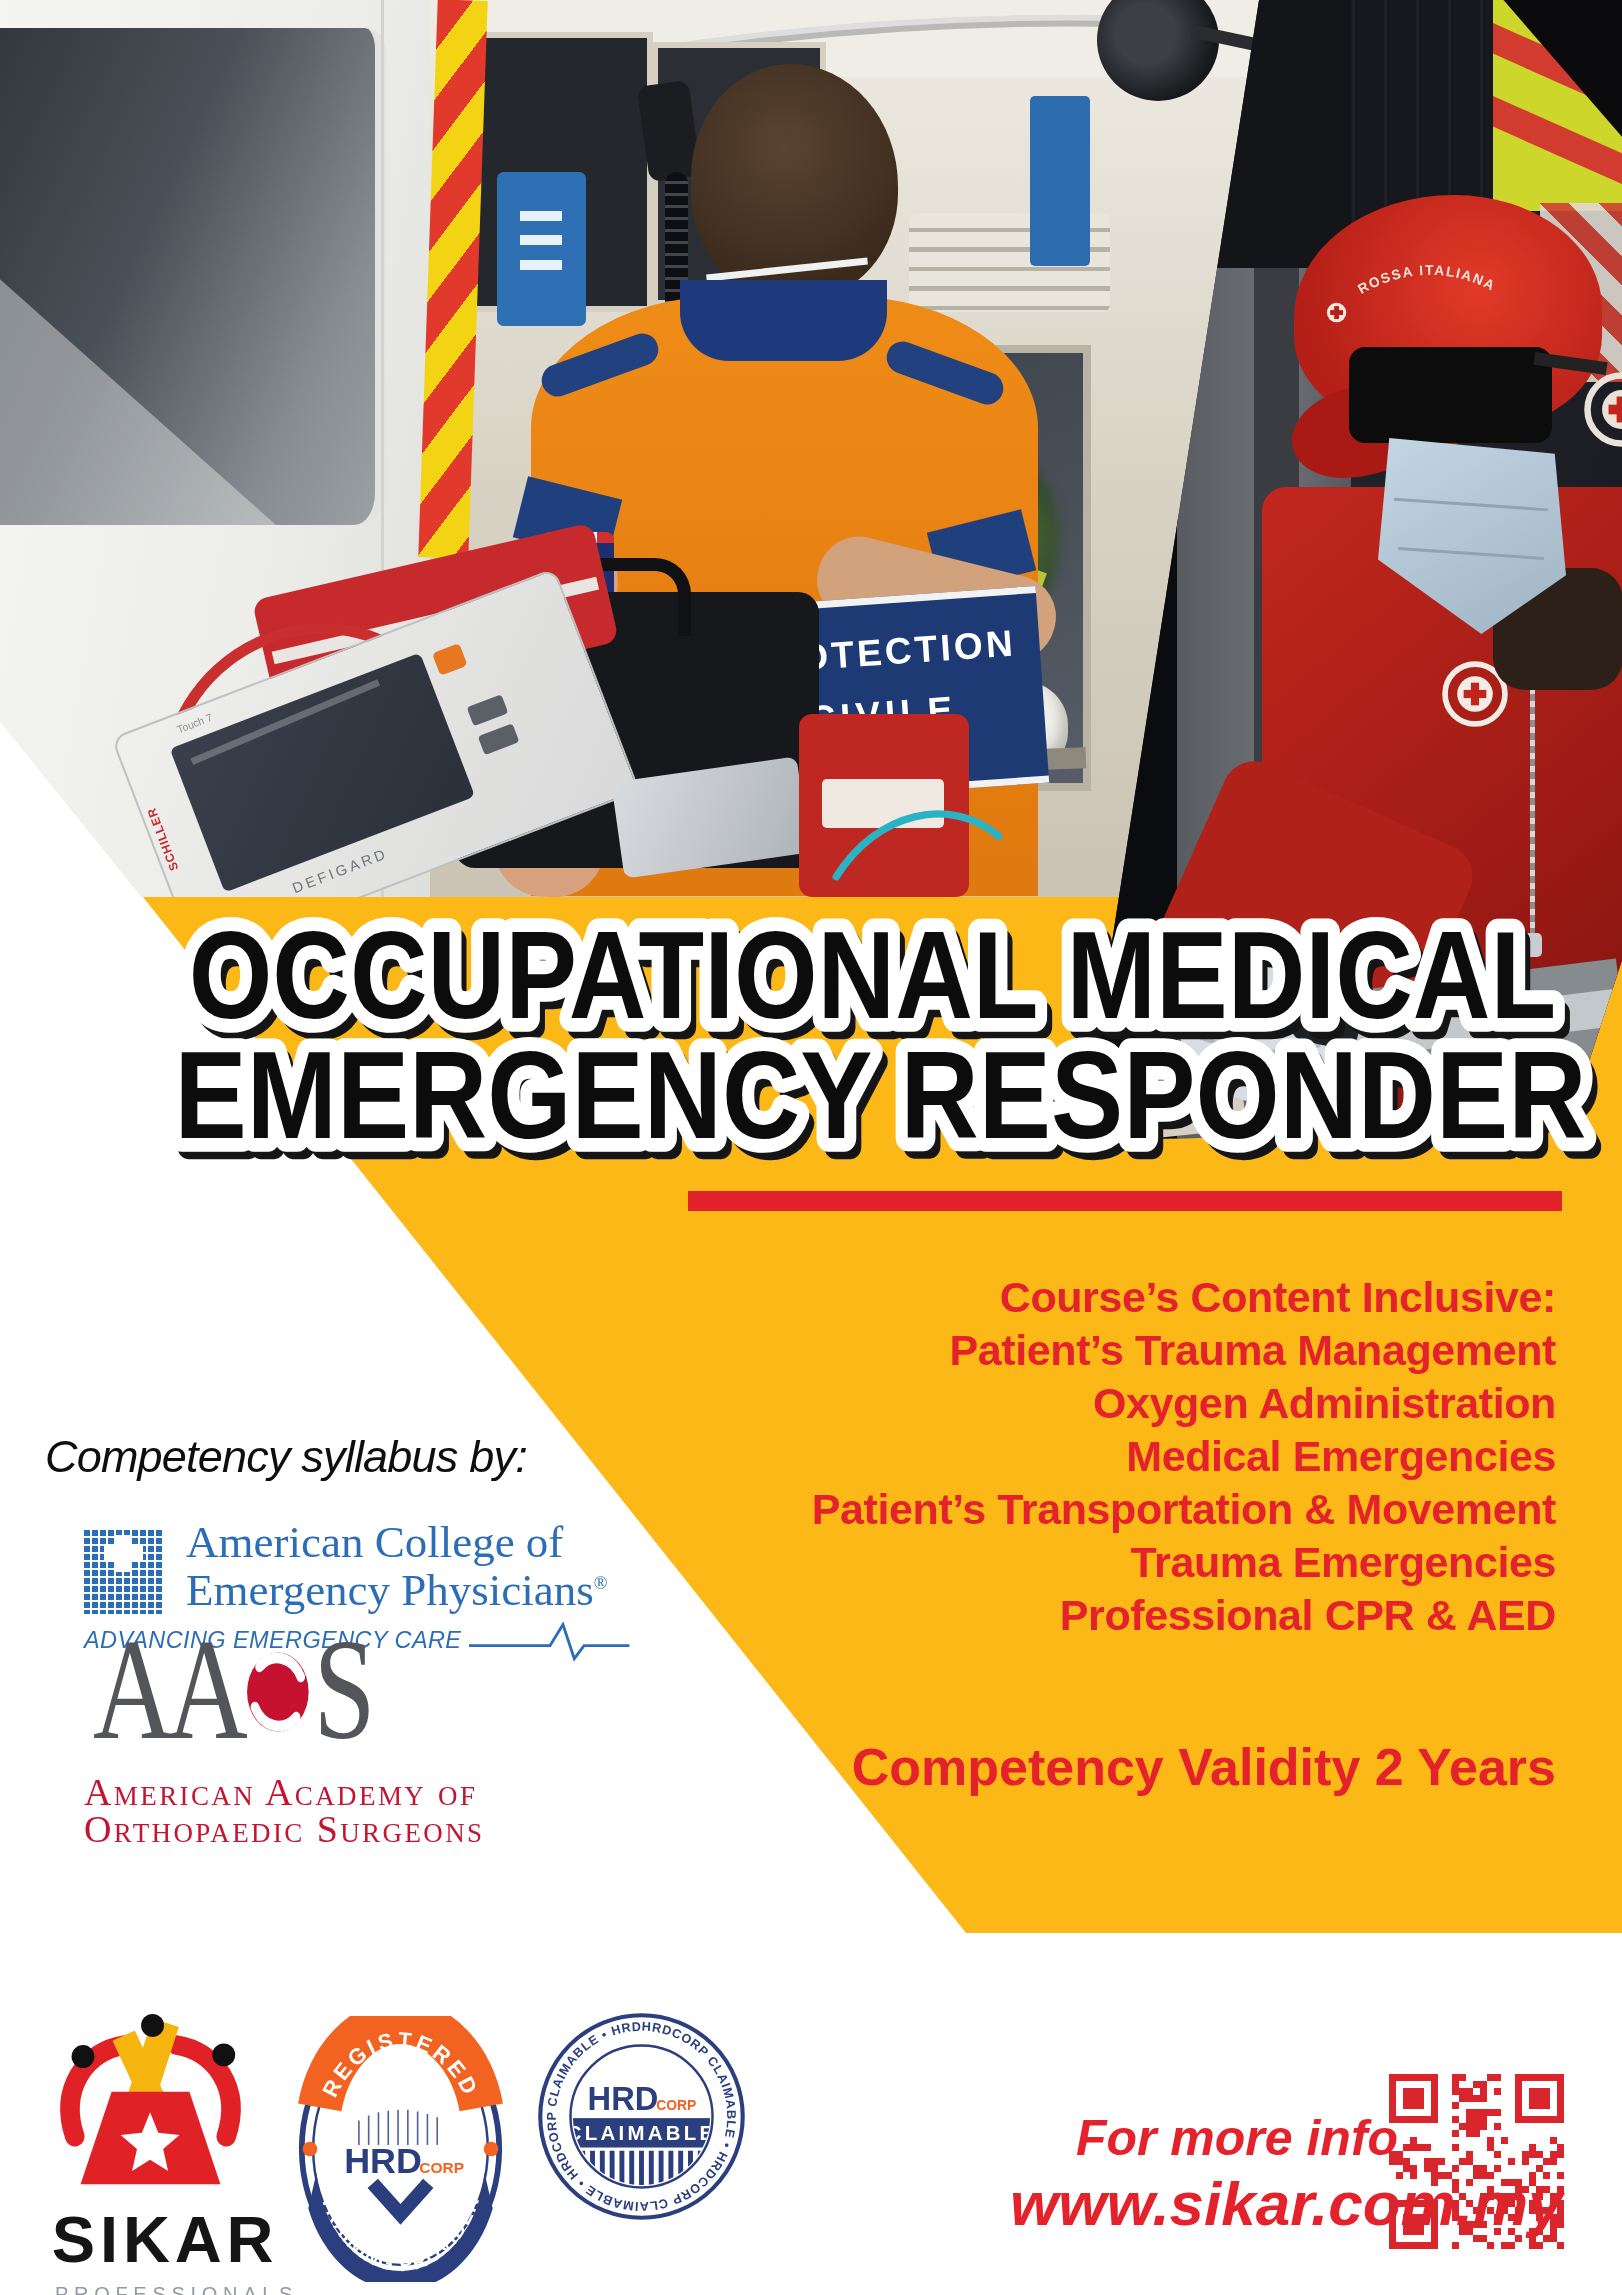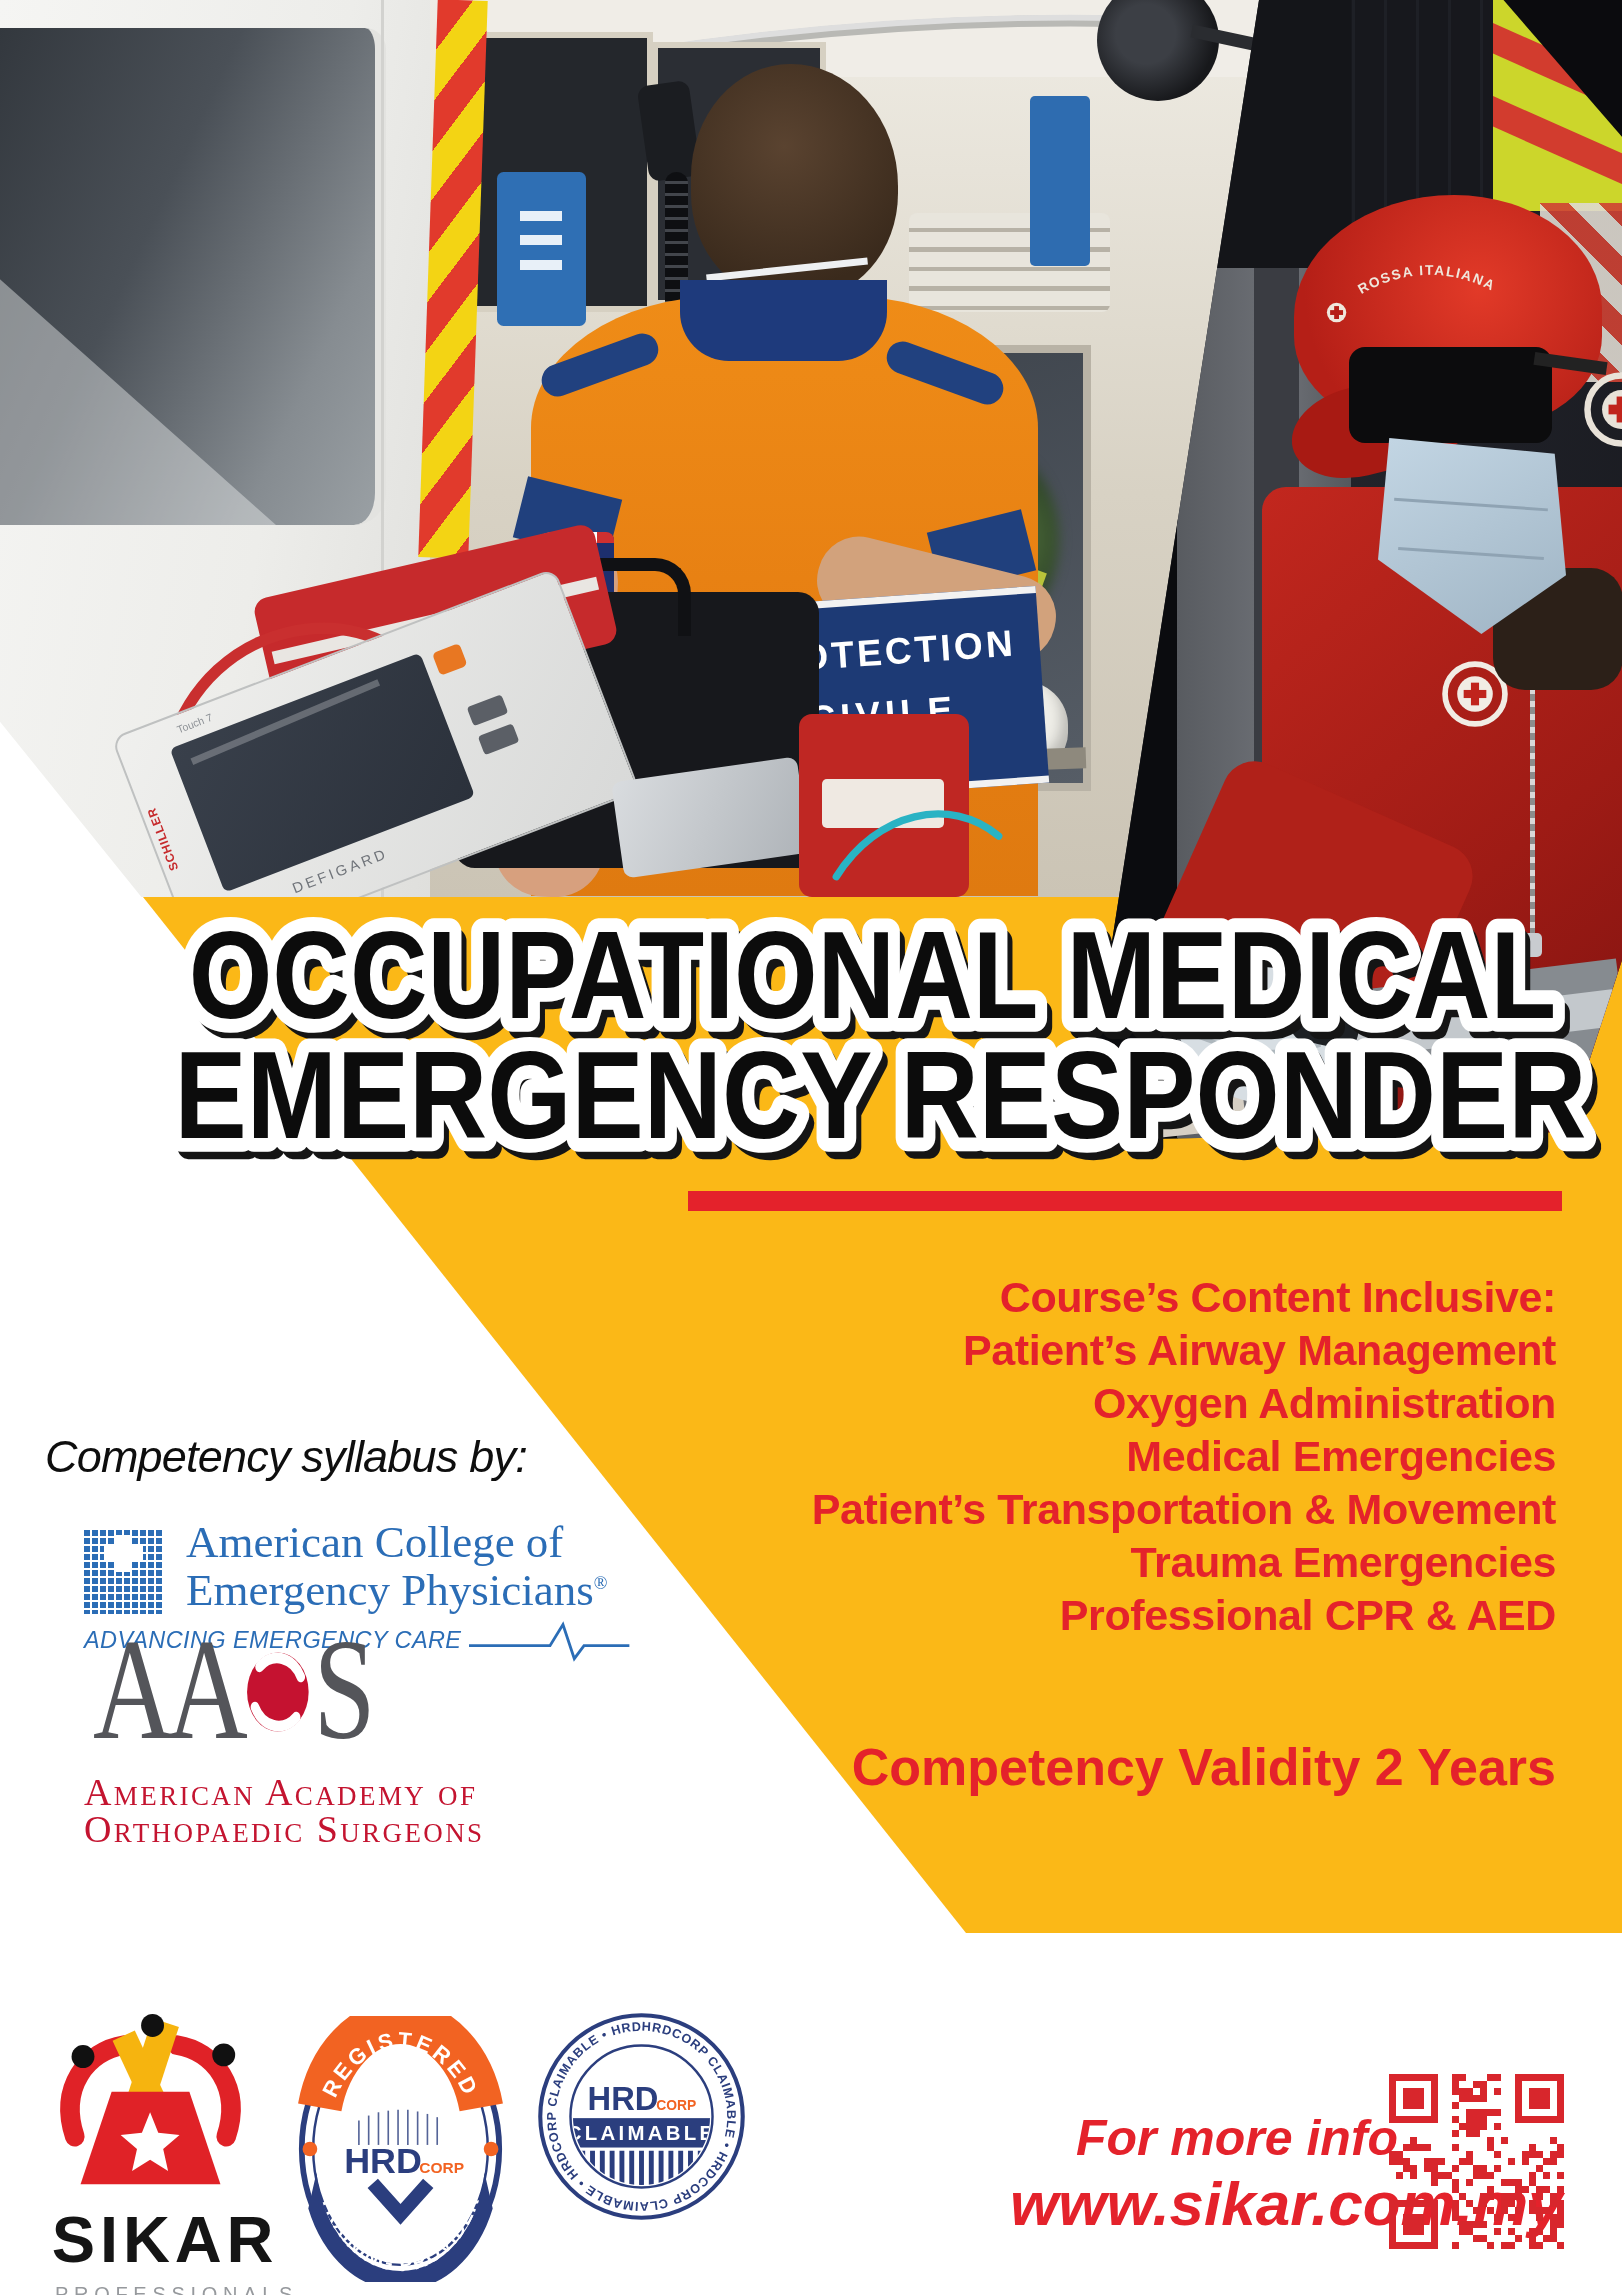--- a/index.html
+++ b/index.html
@@ -227,21 +227,21 @@
       <text x="1075" y="204" font-size="153" textLength="1685" lengthAdjust="spacingAndGlyphs" fill="#fff" stroke="#fff" stroke-width="34" stroke-linejoin="round">OCCUPATIONAL MEDICAL</text>
       <text x="1085" y="352" font-size="153" textLength="1740" lengthAdjust="spacingAndGlyphs" fill="#fff" stroke="#fff" stroke-width="34" stroke-linejoin="round">EMERGENCY RESPONDER</text>
       <text x="1075" y="204" font-size="153" textLength="1685" lengthAdjust="spacingAndGlyphs" fill="#0c0c0c">OCCUPATIONAL MEDICAL</text>
       <text x="1085" y="352" font-size="153" textLength="1740" lengthAdjust="spacingAndGlyphs" fill="#0c0c0c">EMERGENCY RESPONDER</text>
     </g>
   </svg>
 
   <div class="a red-bar ui"></div>
   <div class="a course-block ui">
     <div>Course’s Content Inclusive:</div>
-    <div>Patient’s Airway Management</div>
+    <div>Patient’s Trauma Management</div>
     <div>Oxygen Administration</div>
     <div>Medical Emergencies</div>
     <div>Patient’s Transportation &amp; Movement</div>
     <div>Trauma Emergencies</div>
     <div>Professional CPR &amp; AED</div>
   </div>
   <div class="a validity ui">Competency Validity 2 Years</div>
 
   <div class="a syllabus-heading ui">Competency syllabus by:</div>
 

